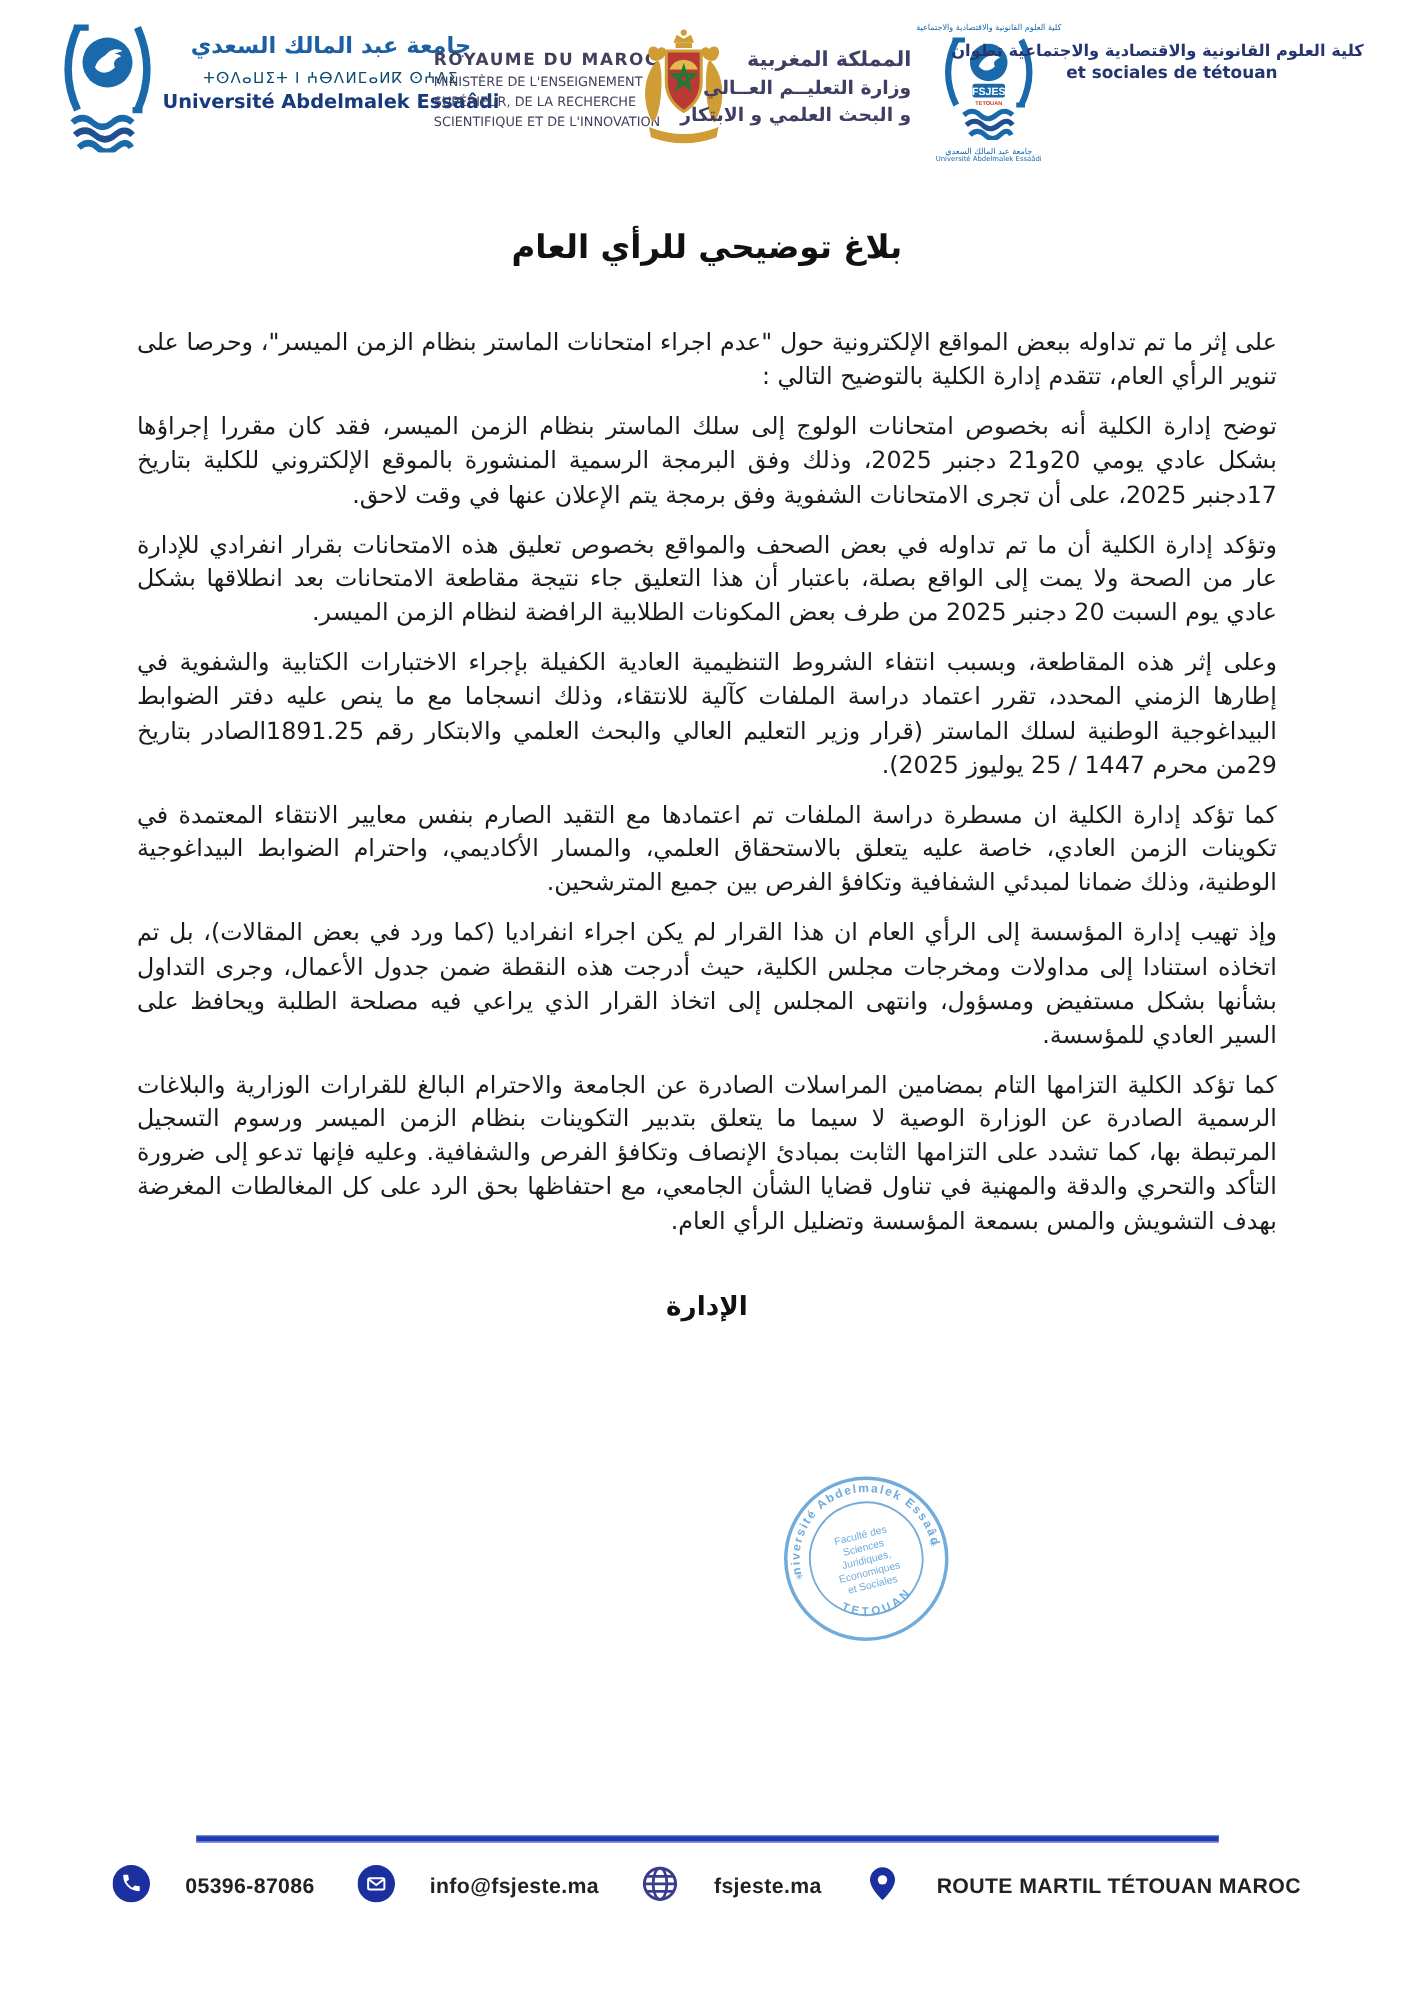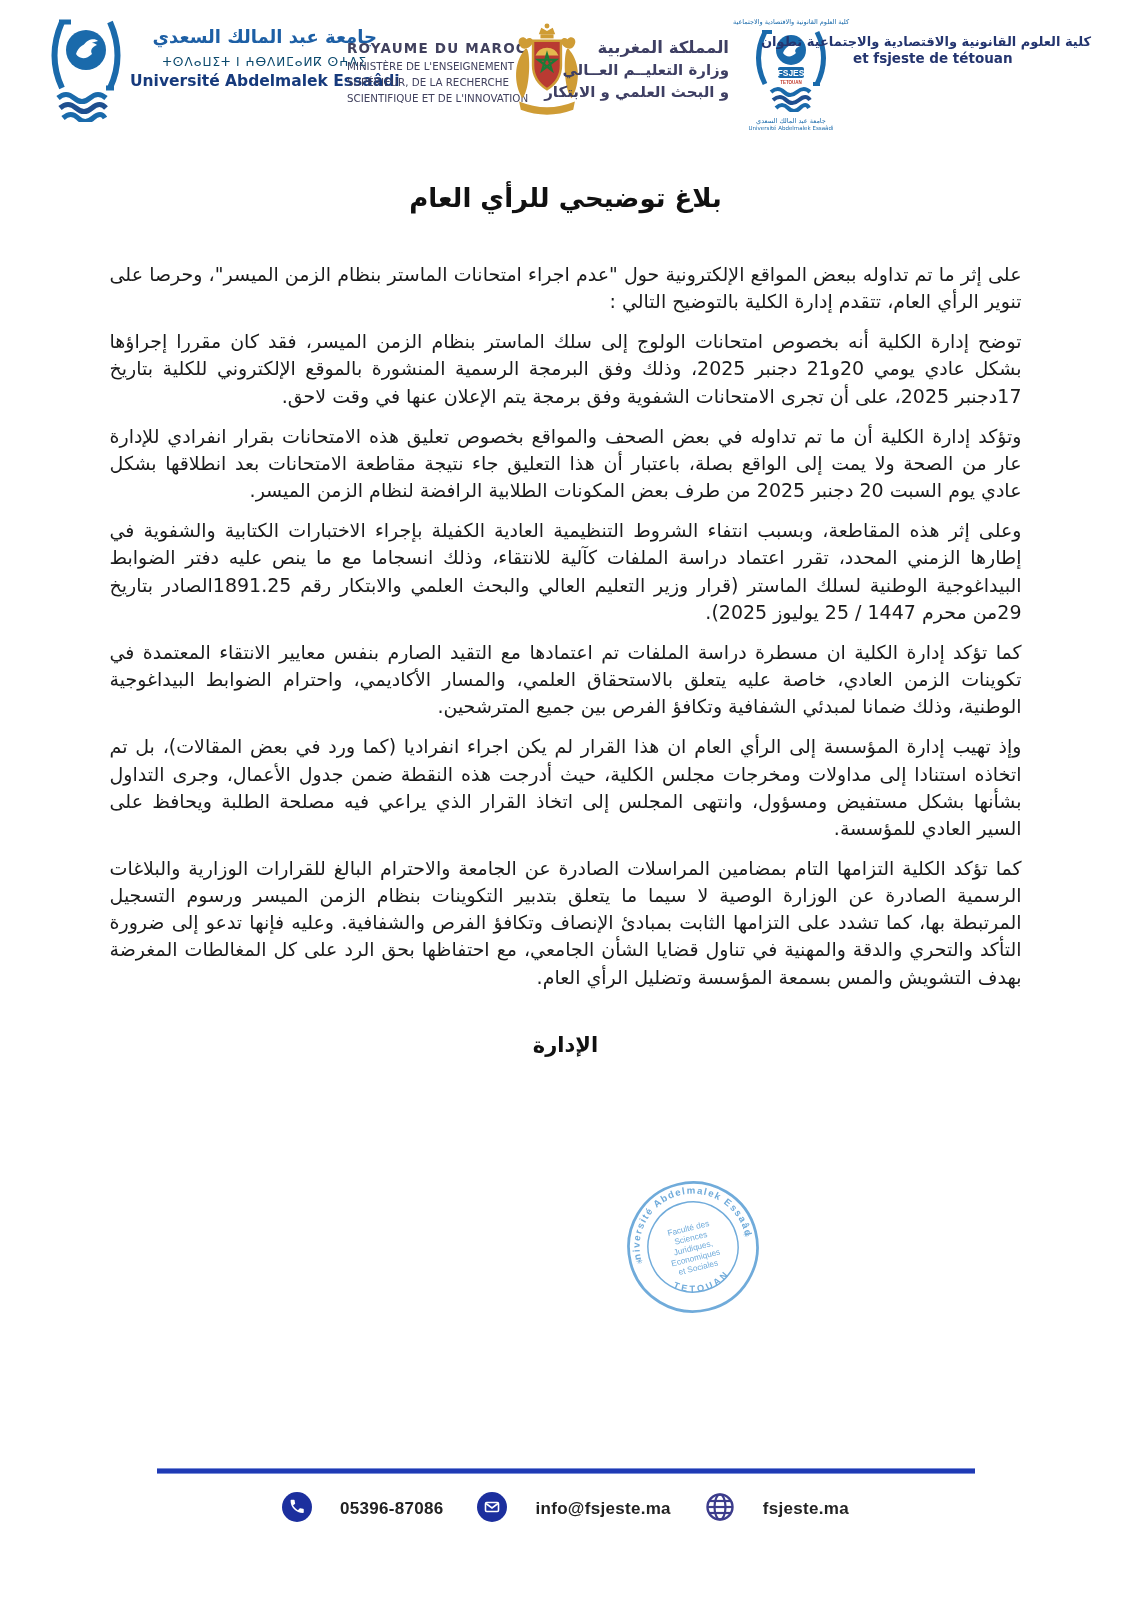--- a/index.html
+++ b/index.html
@@ -193,21 +193,21 @@
           <path d="M30 74 q7 -6 13 0 t13 0 t11 0" stroke="#1f4f8f" stroke-width="4" fill="none"></path>
           <path d="M33 82 q6 -6 12 0 t12 0 t9 0" stroke="#1a6aab" stroke-width="4" fill="none"></path>
         </svg>
       </span>
       <div class="fsjes-bottom1">جامعة عبد المالك السعدي</div>
       <div class="fsjes-bottom2">Université Abdelmalek Essaâdi</div>
     </div>
 
     <div class="faculty">
       <div class="f-ar">كلية العلوم القانونية والاقتصادية والاجتماعية تطوان</div>
-      <div class="f-fr2">et fsjeste de tétouan</div>
+      <div class="f-fr2">et sociales de tétouan</div>
     </div>
   </div>
 
   <h1 class="doc-title">بلاغ توضيحي للرأي العام</h1>
 
   <div class="doc-body">
     <p>على إثر ما تم تداوله ببعض المواقع الإلكترونية حول "عدم اجراء امتحانات الماستر بنظام الزمن الميسر"، وحرصا على تنوير الرأي العام، تتقدم إدارة الكلية بالتوضيح التالي :</p>
     <p>توضح إدارة الكلية أنه بخصوص امتحانات الولوج إلى سلك الماستر بنظام الزمن الميسر، فقد كان مقررا إجراؤها بشكل عادي يومي  20و21 دجنبر 2025، وذلك وفق البرمجة الرسمية المنشورة بالموقع الإلكتروني للكلية بتاريخ  17دجنبر 2025، على أن تجرى الامتحانات الشفوية وفق برمجة يتم الإعلان عنها في وقت لاحق.</p>
     <p>وتؤكد إدارة الكلية أن ما تم تداوله في بعض الصحف والمواقع بخصوص تعليق هذه الامتحانات بقرار انفرادي للإدارة عار من الصحة ولا يمت إلى الواقع بصلة، باعتبار أن هذا التعليق جاء نتيجة مقاطعة الامتحانات بعد انطلاقها بشكل عادي يوم السبت 20 دجنبر 2025 من طرف بعض المكونات الطلابية الرافضة لنظام الزمن الميسر.</p>
     <p>وعلى إثر هذه المقاطعة، وبسبب انتفاء الشروط التنظيمية العادية الكفيلة بإجراء الاختبارات الكتابية والشفوية في إطارها الزمني المحدد، تقرر اعتماد دراسة الملفات كآلية للانتقاء، وذلك انسجاما مع ما ينص عليه دفتر الضوابط البيداغوجية الوطنية لسلك الماستر (قرار وزير التعليم العالي والبحث العلمي والابتكار رقم  1891.25الصادر بتاريخ  29من محرم 1447 / 25 يوليوز 2025).</p>
@@ -273,17 +273,26 @@
             <circle cx="15" cy="15" r="12.5" fill="none" stroke="#3c3c8c" stroke-width="2.4"></circle>
             <ellipse cx="15" cy="15" rx="5.5" ry="12.5" fill="none" stroke="#3c3c8c" stroke-width="2.2"></ellipse>
             <line x1="2.5" y1="15" x2="27.5" y2="15" stroke="#3c3c8c" stroke-width="2.2"></line>
             <line x1="4.5" y1="9" x2="25.5" y2="9" stroke="#3c3c8c" stroke-width="2.2"></line>
             <line x1="4.5" y1="21" x2="25.5" y2="21" stroke="#3c3c8c" stroke-width="2.2"></line>
           </svg>
         </span>
         <span class="label">fsjeste.ma</span>
       </div>
 
+      <div class="footer-item">
+        <span>
+          <svg width="30" height="30" viewBox="0 0 24 24">
+            <path d="M12 1.5C7.6 1.5 4 5.1 4 9.5c0 5.9 8 13 8 13s8-7.1 8-13c0-4.4-3.6-8-8-8z" fill="#1c2f9e"></path>
+            <circle cx="12" cy="9.5" r="3" fill="#ffffff"></circle>
+          </svg>
+        </span>
+        <span class="label">ROUTE MARTIL TÉTOUAN MAROC</span>
+      </div>
 
     </div>
   </div>
 
 </div>
 
 </body></html>

